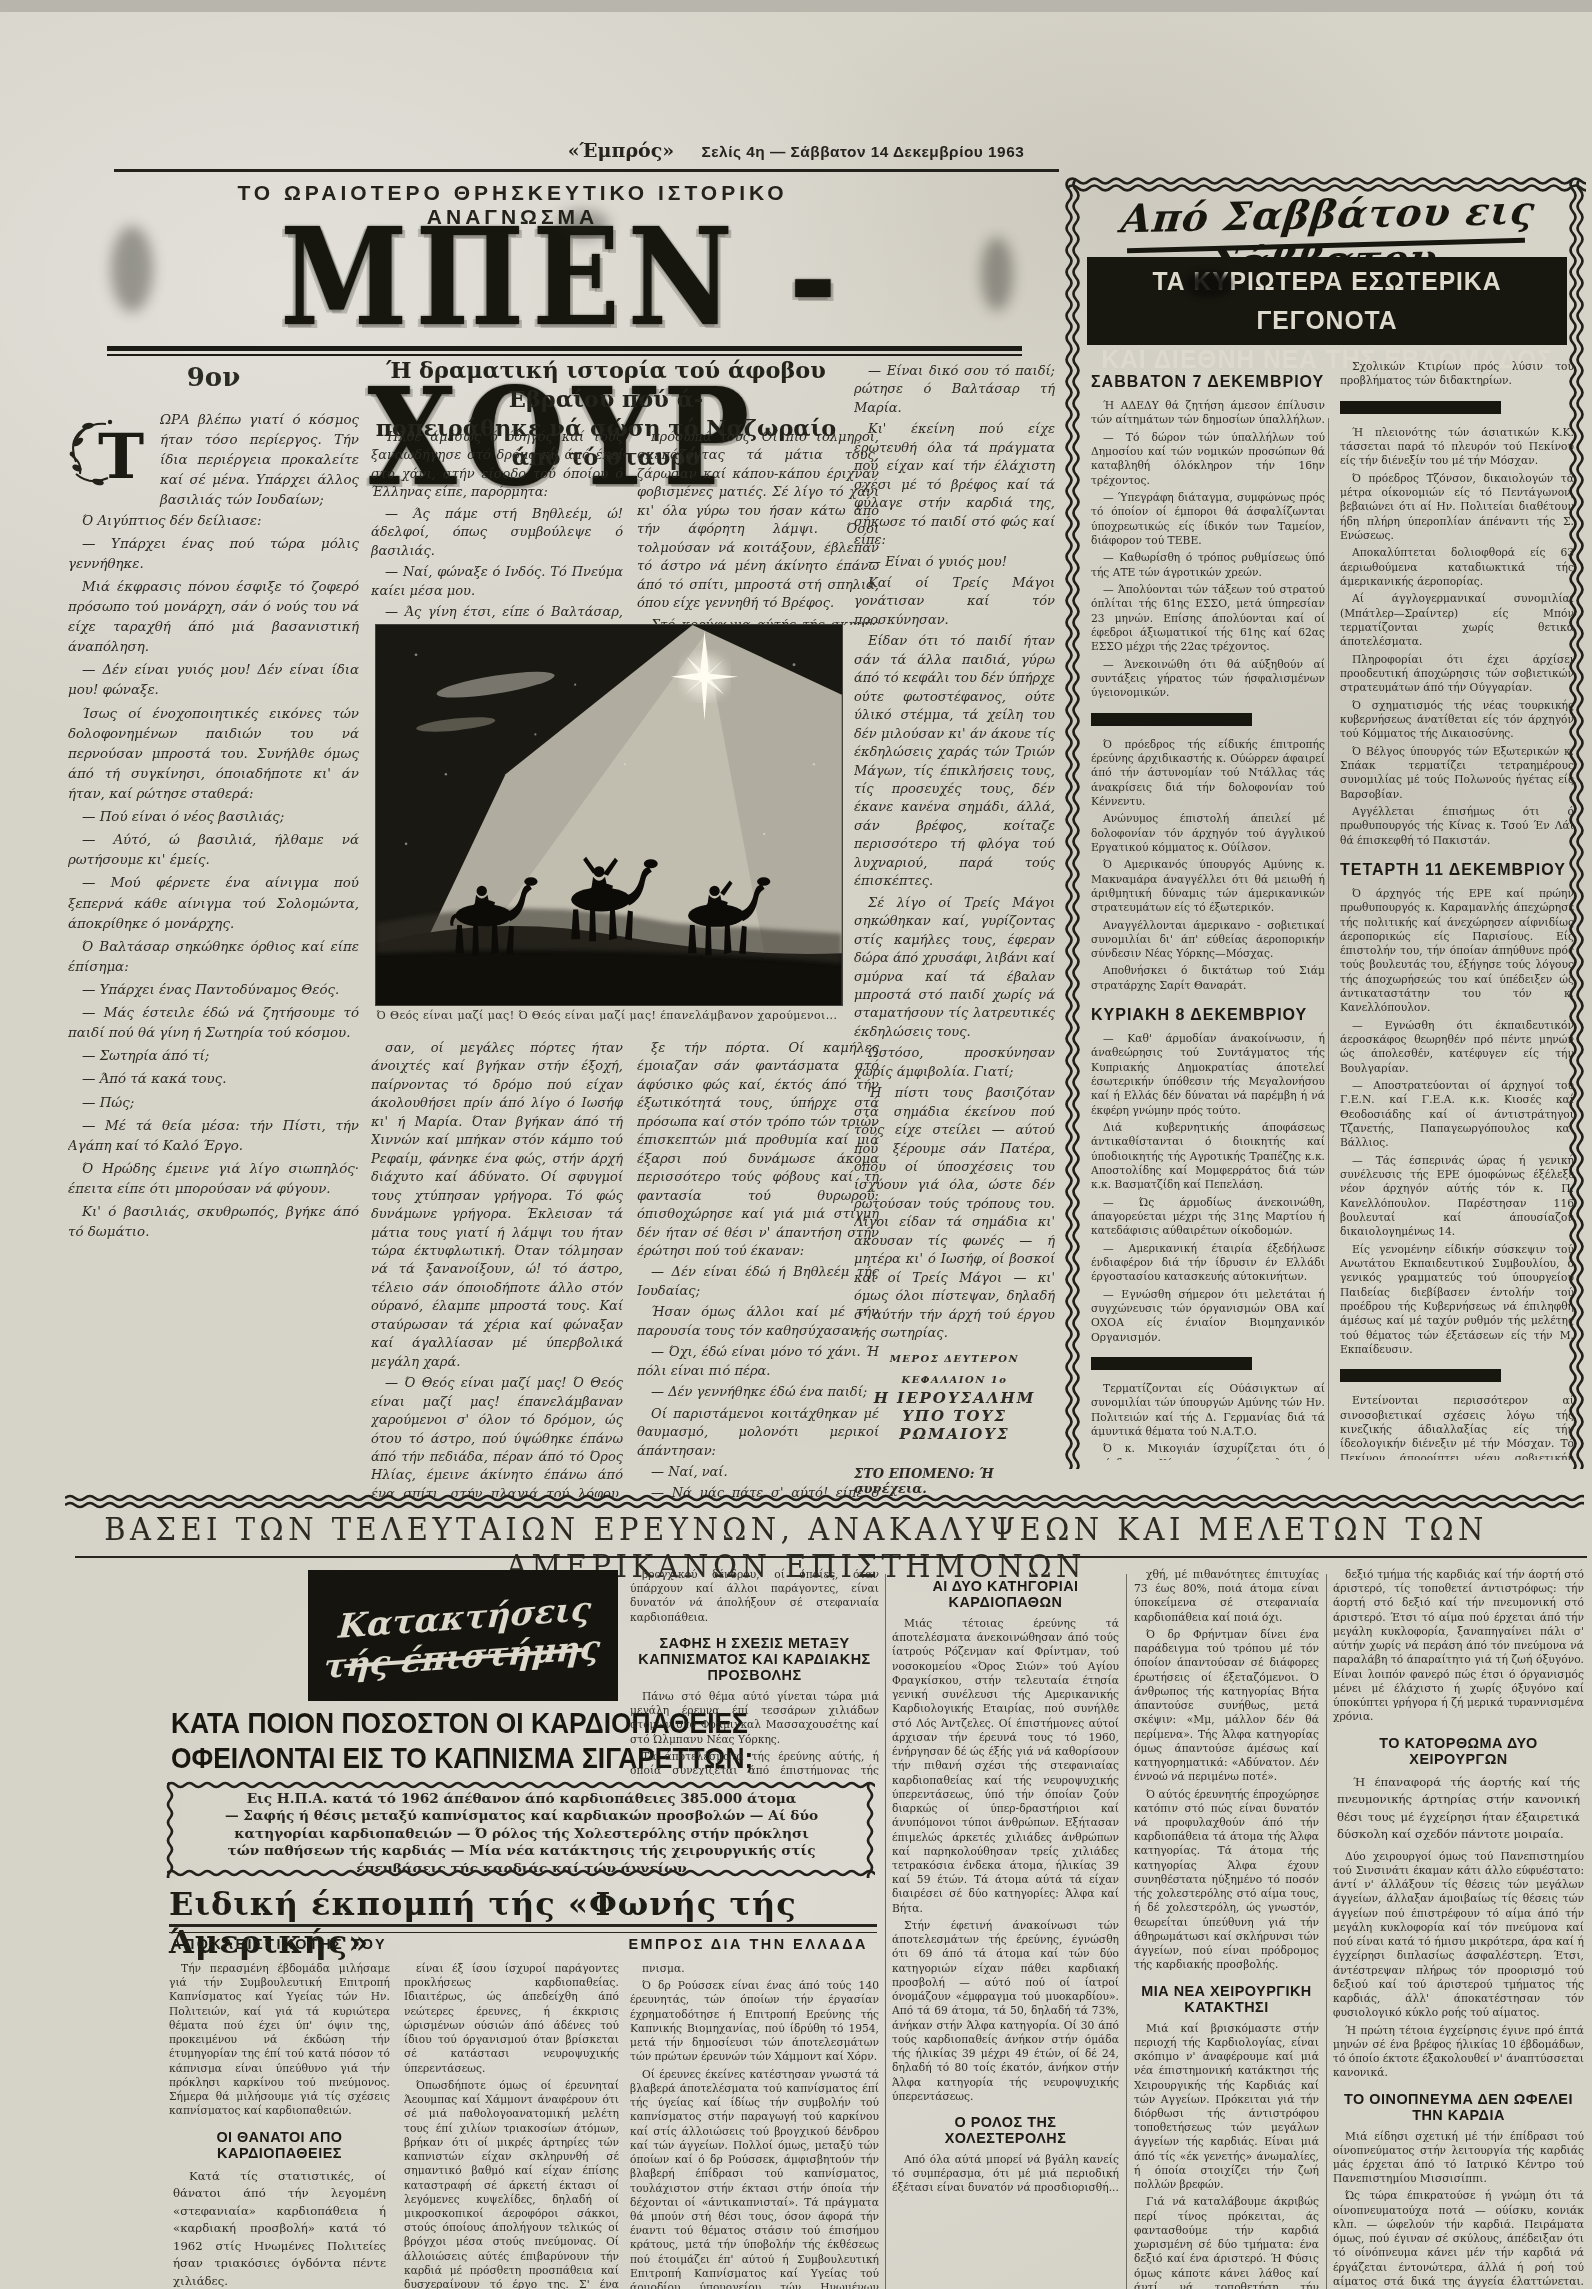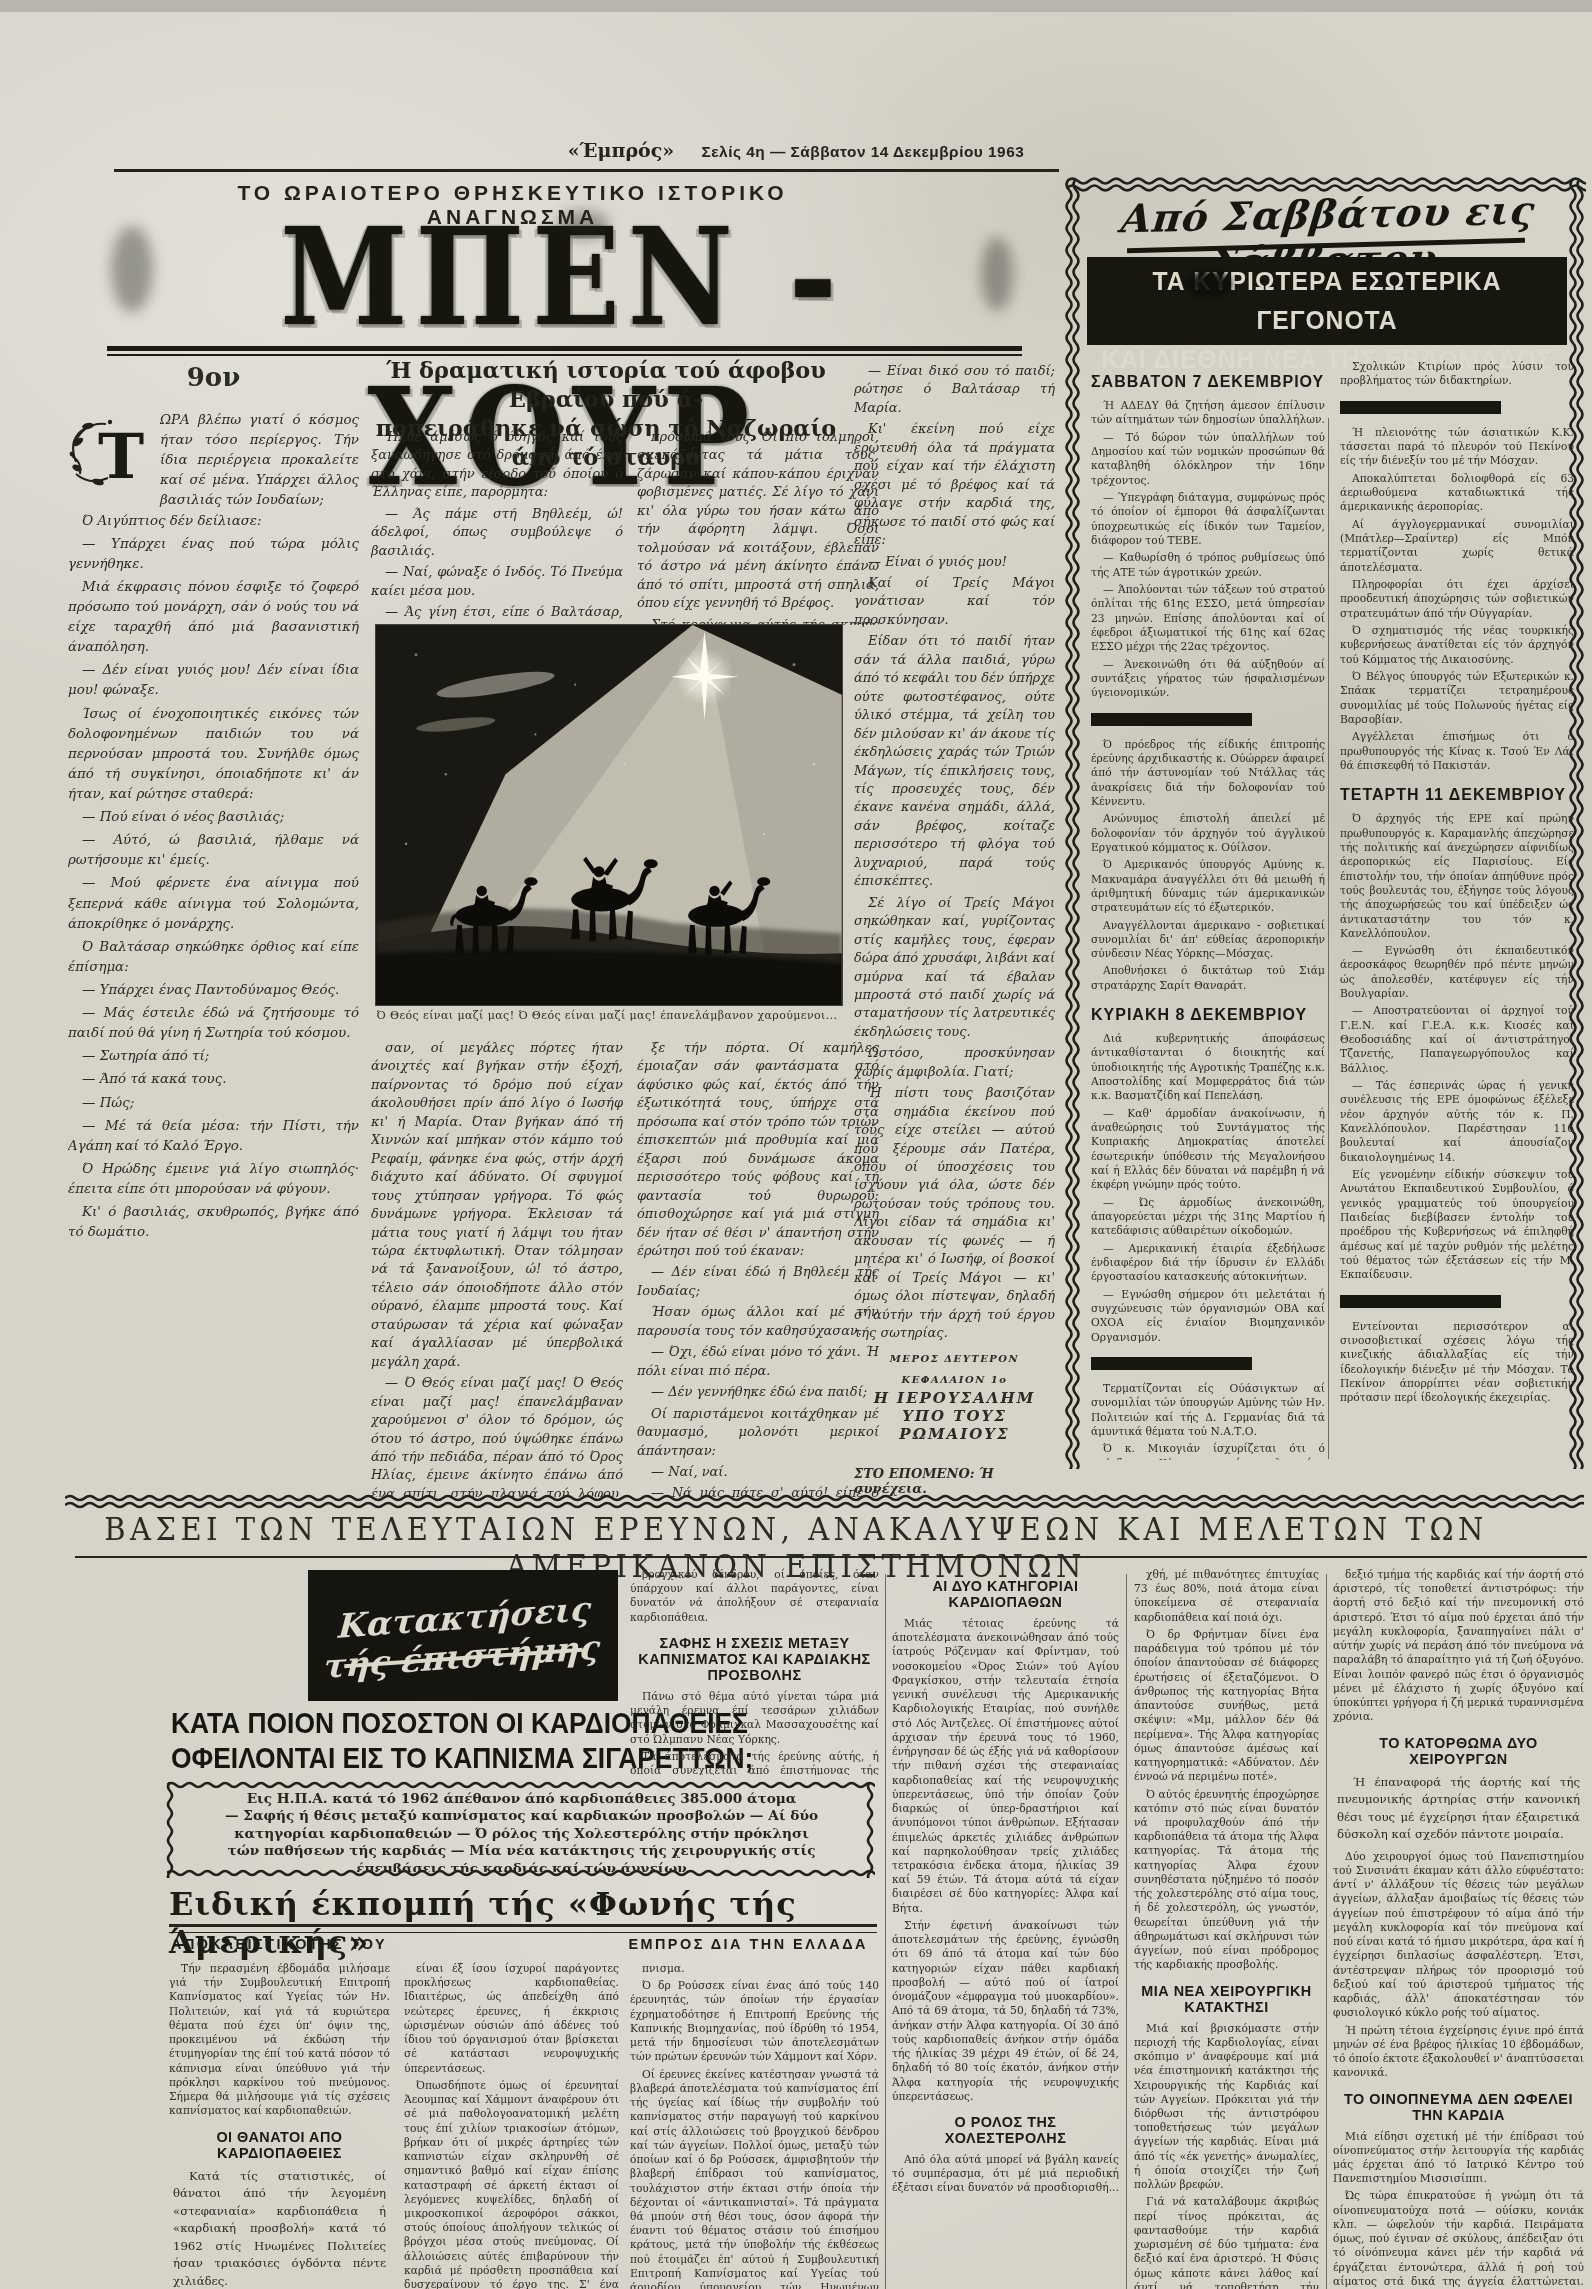--- a/index.html
+++ b/index.html
@@ -321,35 +321,36 @@
           <p class="cp">— Καθωρίσθη ό τρόπος ρυθμίσεως ύπό τής ΑΤΕ τών άγροτικών χρεών.</p>
           <p class="cp">— Άπολύονται τών τάξεων τού στρατού όπλίται τής 61ης ΕΣΣΟ, μετά ύπηρεσίαν 23 μηνών. Επίσης άπολύονται καί οί έφεδροι άξιωματικοί τής 61ης καί 62ας ΕΣΣΟ μέχρι τής 22ας τρέχοντος.</p>
           <p class="cp">— Άνεκοινώθη ότι θά αύξηθούν αί συντάξεις γήρατος τών ήσφαλισμένων ύγειονομικών.</p>
           <div class="cbar"></div>
           <p class="cp">Ό πρόεδρος τής είδικής έπιτροπής έρεύνης άρχιδικαστής κ. Ούώρρεν άφαιρεί άπό τήν άστυνομίαν τού Ντάλλας τάς άνακρίσεις διά τήν δολοφονίαν τού Κέννεντυ.</p>
           <p class="cp">Ανώνυμος έπιστολή άπειλεί μέ δολοφονίαν τόν άρχηγόν τού άγγλικού Εργατικού κόμματος κ. Ούίλσον.</p>
           <p class="cp">Ό Αμερικανός ύπουργός Αμύνης κ. Μακναμάρα άναγγέλλει ότι θά μειωθή ή άριθμητική δύναμις τών άμερικανικών στρατευμάτων είς τό έξωτερικόν.</p>
           <p class="cp">Αναγγέλλονται άμερικανο - σοβιετικαί συνομιλίαι δι' άπ' εύθείας άεροπορικήν σύνδεσιν Νέας Υόρκης—Μόσχας.</p>
           <p class="cp">Αποθνήσκει ό δικτάτωρ τού Σιάμ στρατάρχης Σαρίτ Θαναράτ.</p>
           <div class="cday">ΚΥΡΙΑΚΗ 8 ΔΕΚΕΜΒΡΙΟΥ</div>
+          <p class="cp">— Καθ' άρμοδίαν άνακοίνωσιν, ή άναθεώρησις τού Συντάγματος τής Κυπριακής Δημοκρατίας άποτελεί έσωτερικήν ύπόθεσιν τής Μεγαλονήσου καί ή Ελλάς δέν δύναται νά παρέμβη ή νά έκφέρη γνώμην πρός τούτο.</p>
           <p class="cp">Διά κυβερνητικής άποφάσεως άντικαθίστανται ό διοικητής καί ύποδιοικητής τής Αγροτικής Τραπέζης κ.κ. Αποστολίδης καί Μομφερράτος διά τών κ.κ. Βασματζίδη καί Πεπελάση.</p>
-          <p class="cp">— Καθ' άρμοδίαν άνακοίνωσιν, ή άναθεώρησις τού Συντάγματος τής Κυπριακής Δημοκρατίας άποτελεί έσωτερικήν ύπόθεσιν τής Μεγαλονήσου καί ή Ελλάς δέν δύναται νά παρέμβη ή νά έκφέρη γνώμην πρός τούτο.</p>
           <p class="cp">— Ώς άρμοδίως άνεκοινώθη, άπαγορεύεται μέχρι τής 31ης Μαρτίου ή κατεδάφισις αύθαιρέτων οίκοδομών.</p>
           <p class="cp">— Αμερικανική έταιρία έξεδήλωσε ένδιαφέρον διά τήν ίδρυσιν έν Ελλάδι έργοστασίου κατασκευής αύτοκινήτων.</p>
           <p class="cp">— Εγνώσθη σήμερον ότι μελετάται ή συγχώνευσις τών όργανισμών ΟΒΑ καί ΟΧΟΑ είς ένιαίον Βιομηχανικόν Οργανισμόν.</p>
           <div class="cbar"></div>
           <p class="cp">Τερματίζονται είς Ούάσιγκτων αί συνομιλίαι τών ύπουργών Αμύνης τών Ην. Πολιτειών καί τής Δ. Γερμανίας διά τά άμυντικά θέματα τού Ν.Α.Τ.Ο.</p>
           <p class="cp">Ό κ. Μικογιάν ίσχυρίζεται ότι ό πρόεδρος Κέννεντυ, είς τελευταίαν έπιστολήν του πρός τόν κ. Κρούστσεφ, έγραφεν ότι αί Ην. Πολιτείαι είναι διατεθειμέναι ν' άναγνωρίσουν τήν Αν. Γερμανίαν. Τόν ίσχυρισμόν αύτόν διαψεύδει τό Στέιτ Ντηπάρτμεντ.</p>
         </div>
       </div>
     <div class="evcol ev evc2">
         <div>
           <p class="cp">Σχολικών Κτιρίων πρός λύσιν τού προβλήματος τών διδακτηρίων.</p>
           <div class="cbar"></div>
           <p class="cp">Ή πλειονότης τών άσιατικών Κ.Κ. τάσσεται παρά τό πλευρόν τού Πεκίνου είς τήν διένεξίν του μέ τήν Μόσχαν.</p>
+          <p class="cp">Ό πρόεδρος Τζόνσον, δικαιολογών τά μέτρα οίκονομιών είς τό Πεντάγωνον, βεβαιώνει ότι αί Ην. Πολιτείαι διαθέτουν ήδη πλήρη ύπεροπλίαν άπέναντι τής Σ. Ενώσεως.</p>
           <p class="cp">Αποκαλύπτεται δολιοφθορά είς 63 άεριωθούμενα καταδιωκτικά τής άμερικανικής άεροπορίας.</p>
           <p class="cp">Αί άγγλογερμανικαί συνομιλίαι (Μπάτλερ—Σραίντερ) είς Μπόν τερματίζονται χωρίς θετικά άποτελέσματα.</p>
           <p class="cp">Πληροφορίαι ότι έχει άρχίσει προοδευτική άποχώρησις τών σοβιετικών στρατευμάτων άπό τήν Ούγγαρίαν.</p>
           <p class="cp">Ό σχηματισμός τής νέας τουρκικής κυβερνήσεως άνατίθεται είς τόν άρχηγόν τού Κόμματος τής Δικαιοσύνης.</p>
           <p class="cp">Ό Βέλγος ύπουργός τών Εξωτερικών κ. Σπάακ τερματίζει τετραημέρους συνομιλίας μέ τούς Πολωνούς ήγέτας είς Βαρσοβίαν.</p>
           <p class="cp">Αγγέλλεται έπισήμως ότι ό πρωθυπουργός τής Κίνας κ. Τσού Έν Λάι θά έπισκεφθή τό Πακιστάν.</p>
           <div class="cday">ΤΕΤΑΡΤΗ 11 ΔΕΚΕΜΒΡΙΟΥ</div>
           <p class="cp">Ό άρχηγός τής ΕΡΕ καί πρώην πρωθυπουργός κ. Καραμανλής άπεχώρησε τής πολιτικής καί άνεχώρησεν αίφνιδίως άεροπορικώς είς Παρισίους. Είς έπιστολήν του, τήν όποίαν άπηύθυνε πρός τούς βουλευτάς του, έξήγησε τούς λόγους τής άποχωρήσεώς του καί ύπέδειξεν ώς άντικαταστάτην του τόν κ. Κανελλόπουλον.</p>
           <p class="cp">— Εγνώσθη ότι έκπαιδευτικόν άεροσκάφος θεωρηθέν πρό πέντε μηνών ώς άπολεσθέν, κατέφυγεν είς τήν Βουλγαρίαν.</p>
           <p class="cp">— Αποστρατεύονται οί άρχηγοί τού Γ.Ε.Ν. καί Γ.Ε.Α. κ.κ. Κιοσές καί Θεοδοσιάδης καί οί άντιστράτηγοι Τζανετής, Παπαγεωργόπουλος καί Βάλλιος.</p>

